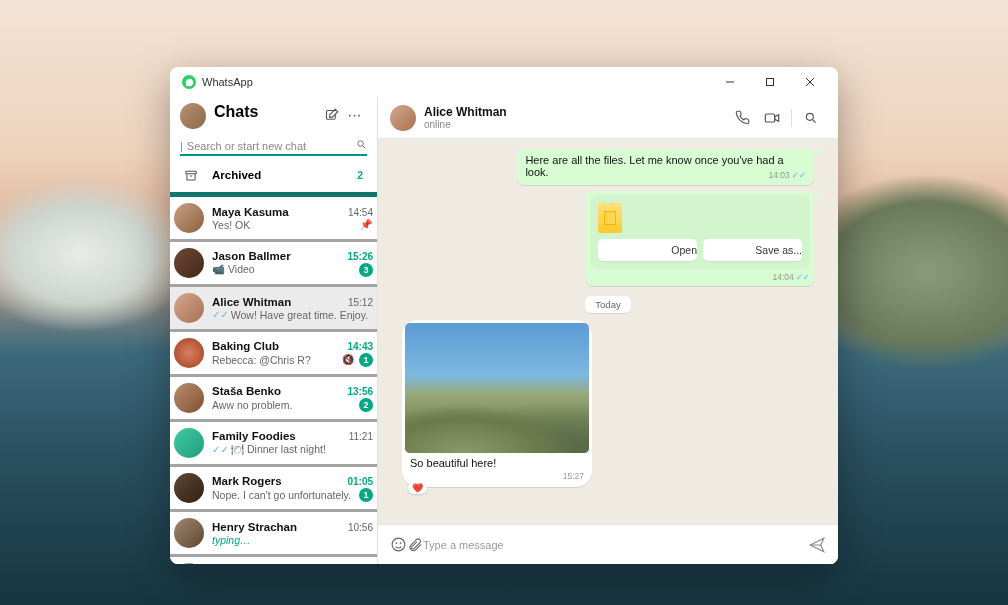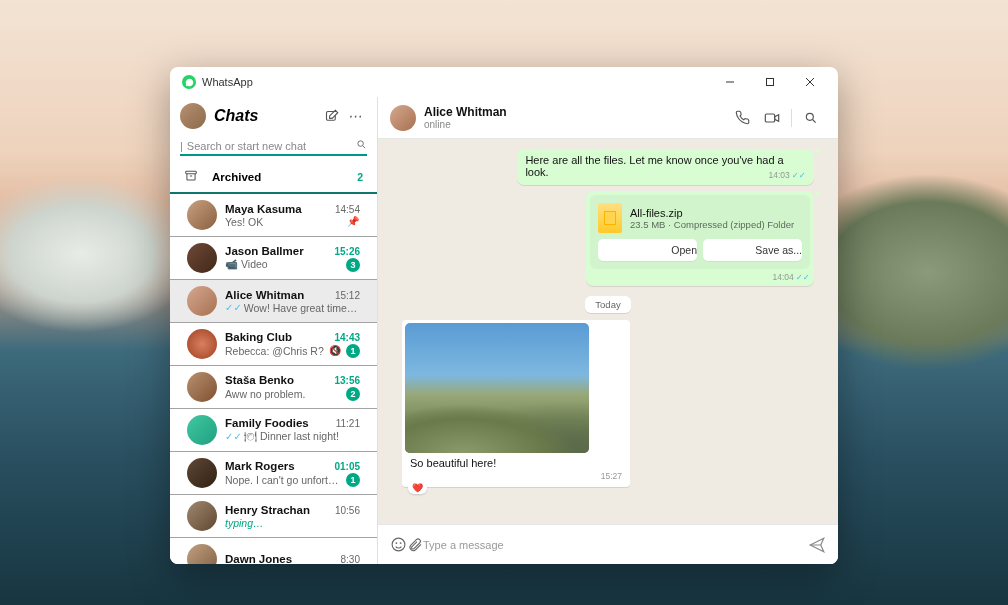--- a/index.html
+++ b/index.html
@@ -49,23 +49,22 @@
   .app-body { flex: 1; display: flex; min-height: 0; }
 
   
   .sidebar {
     width: 208px;
     border-right: 1px solid #e0e0e0;
     display: flex; flex-direction: column;
     background: #fff;
   }
   .sidebar-header {
-    display: flex; align-items: center;
+    display: flex; 
     padding: 6px 10px 4px 10px;
-    font-style: italic;
   }
   .sidebar-avatar {
     width: 26px; height: 26px; border-radius: 50%;
     background: linear-gradient(135deg, #b89070, #8a6a4a);
     margin-right: 8px;
   }
   .sidebar-title { font-size: 16px; font-weight: 600; flex: 1; }
   .sidebar-icon-btn {
     width: 24px; height: 24px;
     display: flex; align-items: center; justify-content: center;
@@ -80,33 +79,33 @@
     padding: 2px 0;
   }
   .search input {
     flex: 1; border: none; outline: none;
     font-size: 11px; color: #333;
     background: transparent;
   }
   .search input::placeholder { color: #888; }
   .search-glyph { color: #666; font-size: 11px; }
   .archived-row {
-    display: flex; align-items: center;
+    display: flex; 
     padding: 7px 14px;
     font-size: 11.5px; font-weight: 600;
-    border-bottom: 2px solid #0f766e;
+    border-bottom: 5px solid #0f766e;
     cursor: pointer;
   }
   .archived-row .archive-icon { margin-right: 14px; color: #555; }
   .archived-row .count { margin-left: auto; color: #00a884; font-size: 10.5px; }
   .chatlist { flex: 1; overflow-y: auto; }
   .chat-item {
     display: flex; align-items: center;
-    padding: 6px 17px;
-    border-bottom: 1px solid #a3a3a3;
+    padding: 6px 4px;
+    border-bottom: 3px solid #a3a3a3;
     cursor: pointer;
   }
   .chat-item.active { background: #ebebeb; }
   .chat-avatar {
     width: 30px; height: 30px; border-radius: 50%;
     background: #ccc; margin-right: 8px;
     flex-shrink: 0;
     background-size: cover;
   }
   .chat-text { flex: 1; min-width: 0; }
@@ -223,24 +222,24 @@
     text-align: center;
     margin: 8px 0;
   }
   .date-divider span {
     background: #fff;
     font-size: 9.5px; color: #666;
     padding: 3px 10px; border-radius: 6px;
     box-shadow: 0 1px 0.5px rgba(0,0,0,0.1);
   }
   .photo-bubble {
-    background: #fff; border-radius: 4px;
+    background: #fff; border-radius: 16px;
     padding: 3px;
     box-shadow: 0 1px 0.5px rgba(0,0,0,0.1);
-    width: 228px;
+    width: 190px;
     position: relative;
   }
   .photo-img {
     width: 184px; height: 130px; border-radius: 5px;
     background: linear-gradient(to bottom, #5a9bd4 0%, #7db8e0 40%, #98a878 55%, #7a8a5a 75%, #5a6a4a 100%);
     position: relative; overflow: hidden;
   }
   .photo-img::before {
     content:""; position:absolute; bottom:0; left:-10%; right:-10%; height:55%;
     background: radial-gradient(ellipse 60% 80% at 35% 100%, #8a9a6a 0%, #6a7a4a 60%, transparent 85%),
@@ -517,24 +516,20 @@
             <span>Here are all the files. Let me know once you've had a look.</span>
             <span class="msg-time"><span>14:03</span><span class="tick">✓✓</span></span>
           </div>
         </div>
 
         <div class="msg-row out">
           <div class="bubble out" style="padding:4px;">
             <div class="file-card">
               <div class="file-top">
                 <div class="file-icon"></div>
-                <div>
-                  <div class="file-name">All-files.zip</div>
-                  <div class="file-meta">23.5 MB · Compressed (zipped) Folder</div>
-                </div>
               </div>
               <div class="file-btns">
                 <div class="file-btn">Open</div>
                 <div class="file-btn">Save as...</div>
               </div>
             </div>
             <div class="file-time-row"><span>14:04</span><span class="tick">✓✓</span></div>
           </div>
         </div>
 

